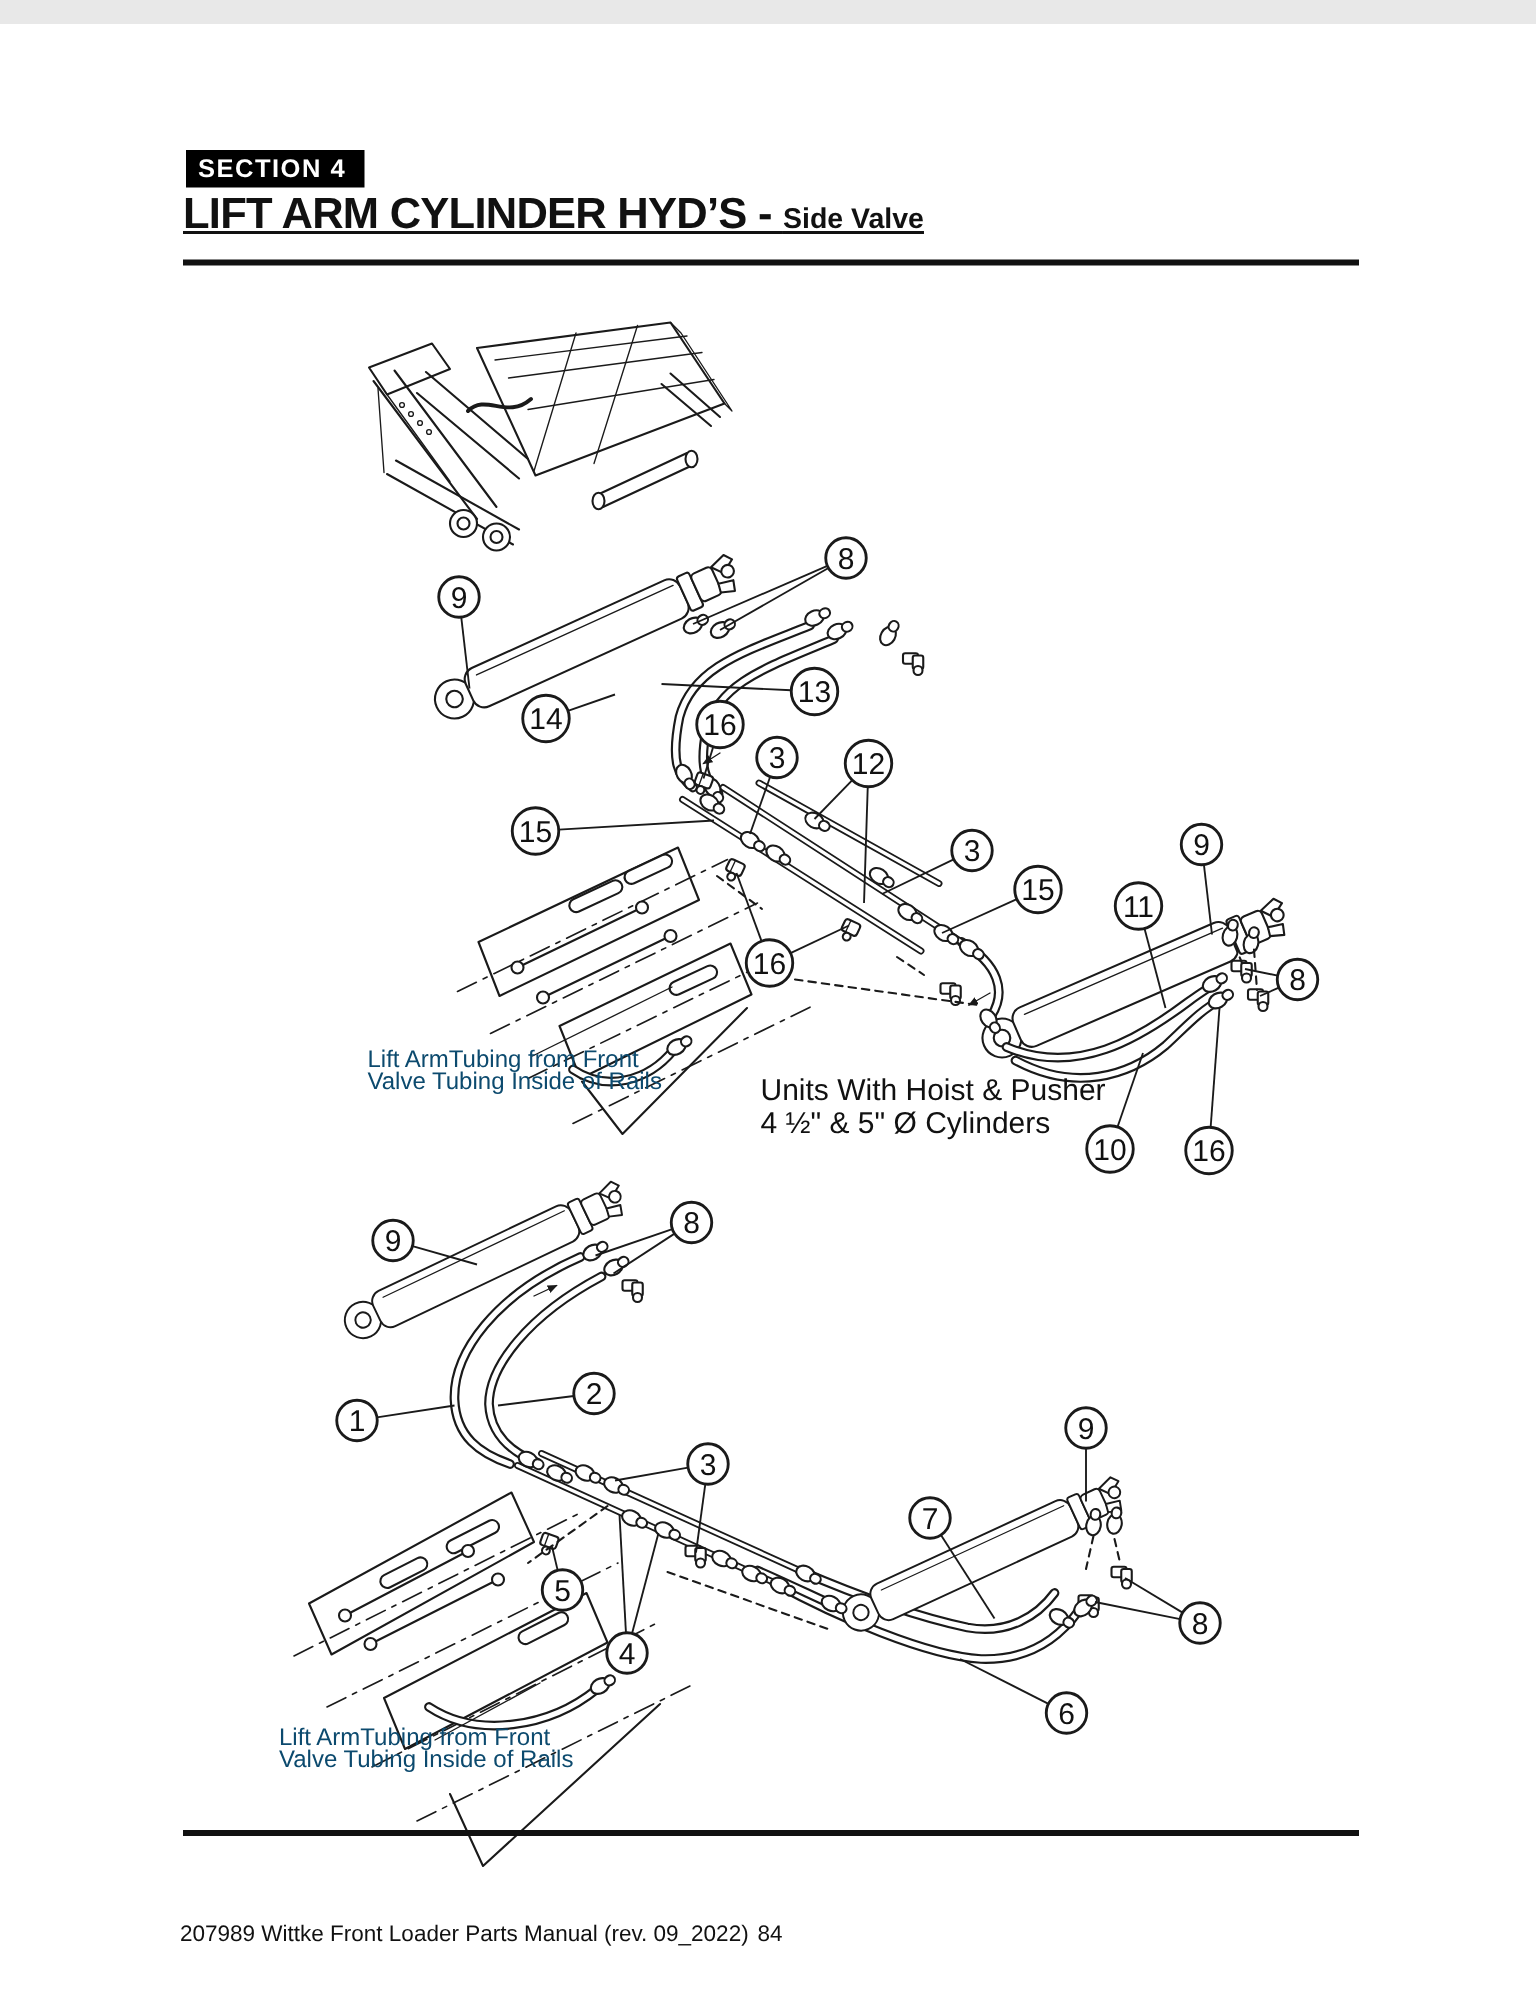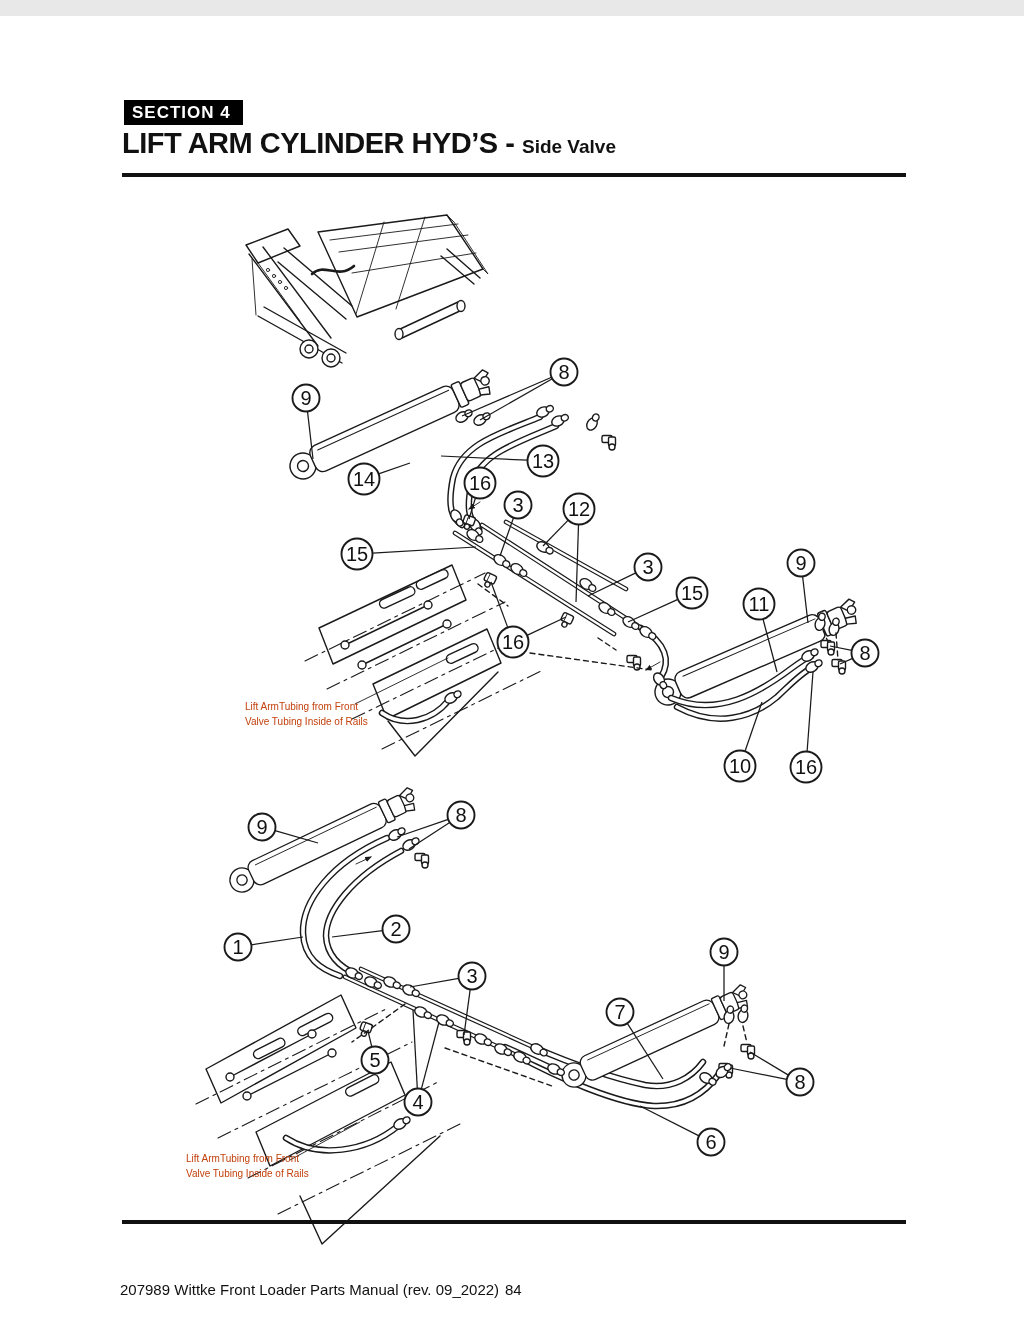--- a/index.html
+++ b/index.html
@@ -8,29 +8,29 @@
     font-family:"Liberation Sans",sans-serif;color:#111;overflow:hidden;margin:16px auto;
   }
   .abs{position:absolute;}
   .section-badge{
     left:124px;top:84px;background:#000;color:#fff;
     font-size:17px;font-weight:bold;letter-spacing:1px;
     padding:4px 12px 4px 8px;line-height:1;
   }
   .page-title{
     left:122px;top:112px;font-size:29px;font-weight:bold;line-height:1.1;
-    letter-spacing:-0.5px;white-space:nowrap;
+    letter-spacing:-0.5px;white-space:nowrap;text-decoration:underline;
   }
   .page-title .title-suffix{font-size:19px;letter-spacing:0;}
   .rule{left:122px;width:784px;height:4px;background:#111;}
   .rule-top{top:157px;}
   .rule-bottom{top:1204px;}
   .diagram-svg{left:0;top:0;width:1024px;height:1326px;}
   .note{
-    font-size:10px;line-height:14.5px;color:#c2410c;
+    font-size:16px;line-height:14.5px;color:#0c4a6e;
   }
   .note-upper{left:245px;top:684px;}
   .note-lower{left:186px;top:1136px;}
   .caption{font-size:20px;line-height:22px;color:#111;}
   .caption-upper{left:507px;top:700px;}
   .caption-lower{left:423px;top:1107px;}
   .footer-text{left:120px;top:1265px;font-size:15px;text-align:center;}
   .footer-page{left:505px;top:1265px;font-size:15px;}
 
   
@@ -413,20 +413,24 @@
         </g>
       <line class="ln thin" x1="290" y1="1144" x2="360" y2="1106"></line>
     </g>
   </svg>
 
   <div class="abs note note-upper">
     <div>Lift ArmTubing from Front</div>
     <div>Valve Tubing Inside of Rails</div>
   </div>
 
+  <div class="abs caption caption-upper">
+    <div>Units With Hoist &amp; Pusher</div>
+    <div>4 ½" &amp; 5" Ø Cylinders</div>
+  </div>
 
   <div class="abs note note-lower">
     <div>Lift ArmTubing from Front</div>
     <div>Valve Tubing Inside of Rails</div>
   </div>
 
 
   <div class="abs rule rule-bottom"></div>
   <div class="abs footer-text">207989 Wittke Front Loader Parts Manual (rev. 09_2022)</div>
   <div class="abs footer-page">84</div>

